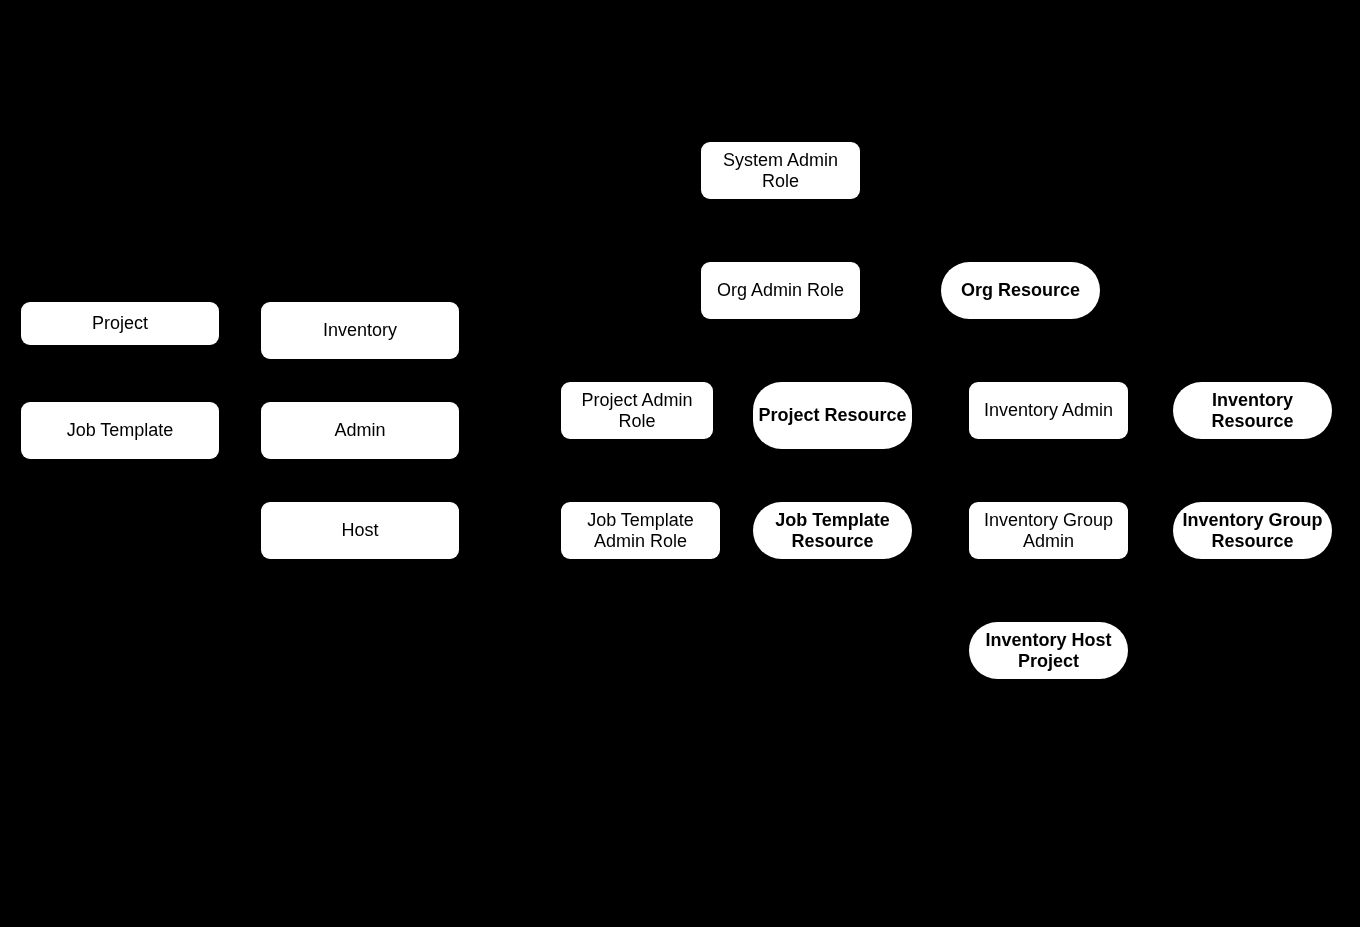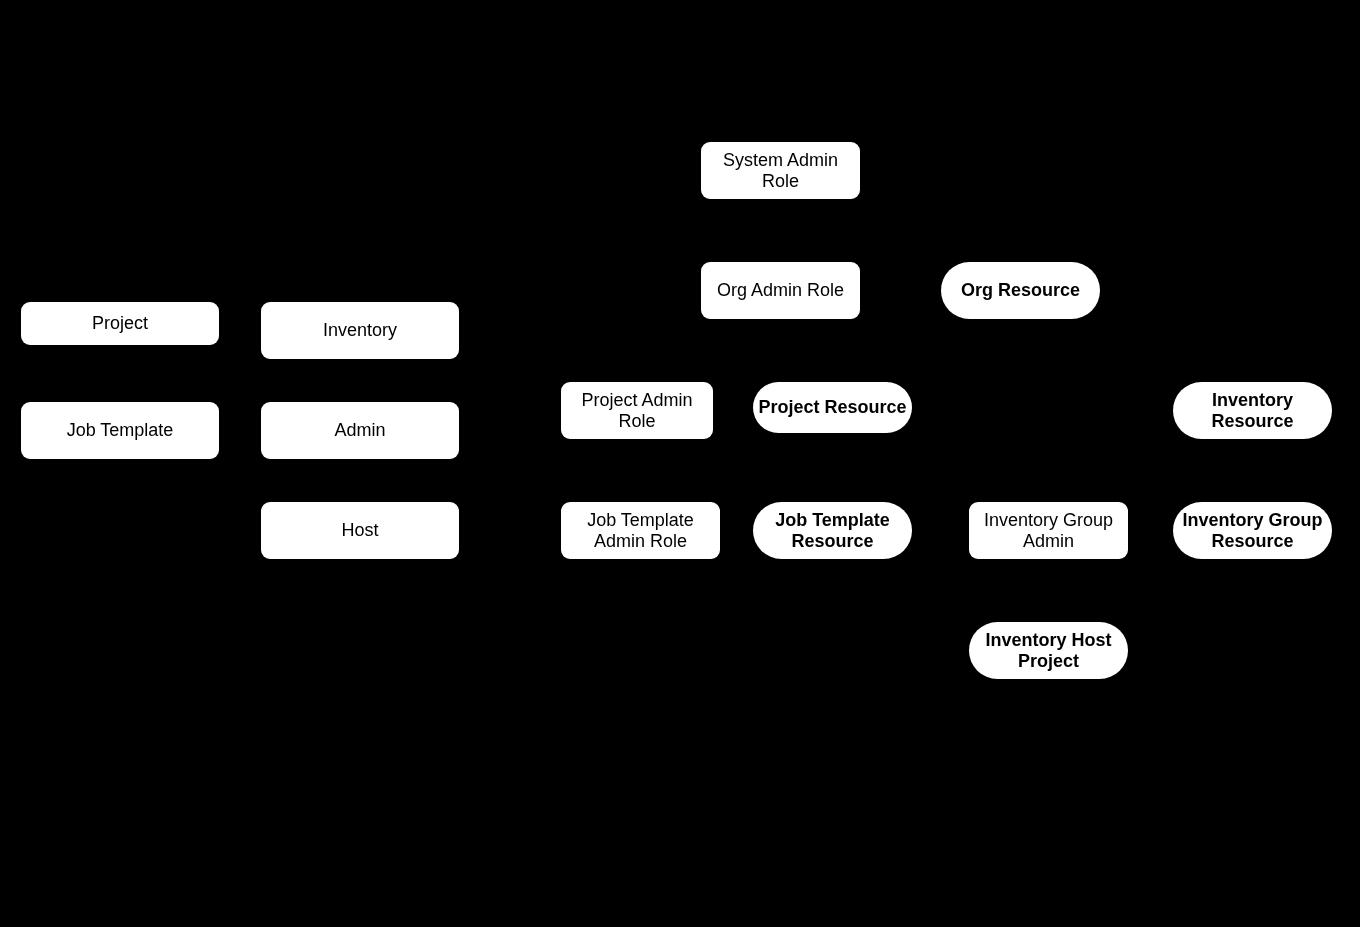--- a/index.html
+++ b/index.html
@@ -56,22 +56,23 @@
   <div class="node rect" style="left:701px; top:142px; width:159px; height:57px">System Admin
 Role</div>
 
   <div class="node rect" style="left:701px; top:262px; width:159px; height:57px">Org Admin Role</div>
 
   <div class="node stadium" style="left:941px; top:262px; width:159px; height:57px">Org Resource</div>
 
   <div class="node rect" style="left:561px; top:382px; width:152px; height:57px">Project Admin
 Role</div>
 
-  <div class="node stadium" style="left:753px; top:382px; width:159px; height:51px">Project Resource</div>
+  <div class="node stadium" style="left:753px; top:382px; width:159px; height:67px">Project Resource</div>
 
+  <div class="node rect" style="left:969px; top:382px; width:159px; height:57px">Inventory Admin</div>
 
   <div class="node stadium" style="left:1173px; top:382px; width:159px; height:57px">Inventory
 Resource</div>
 
   <div class="node rect" style="left:561px; top:502px; width:159px; height:57px">Job Template
 Admin Role</div>
 
   <div class="node stadium" style="left:753px; top:502px; width:159px; height:57px">Job Template
 Resource</div>
 

